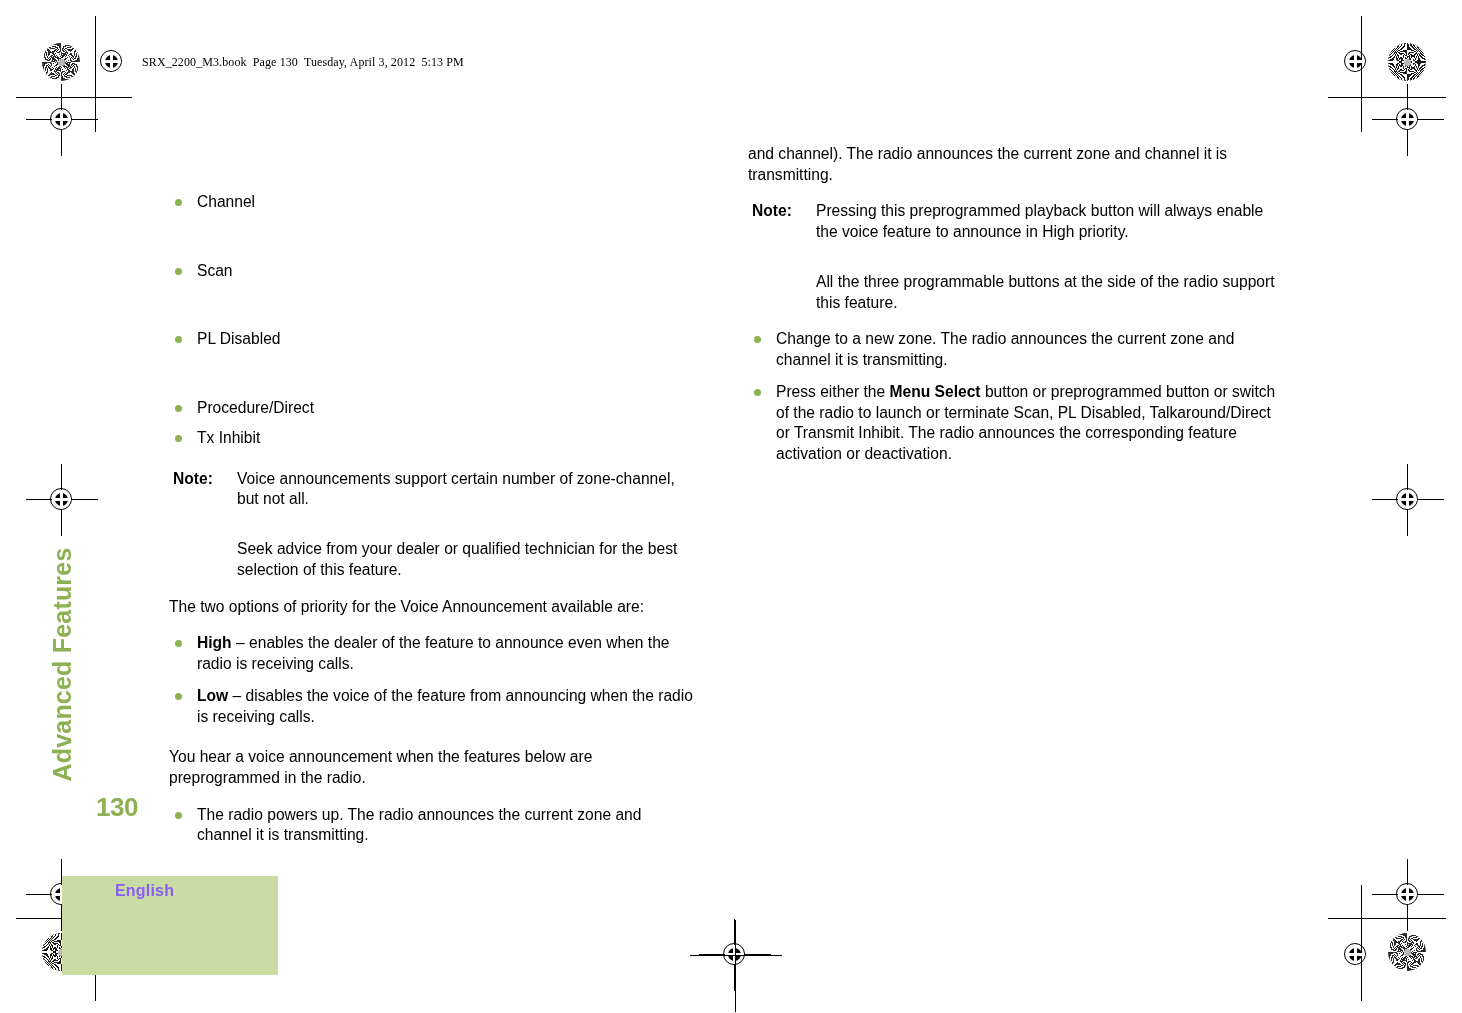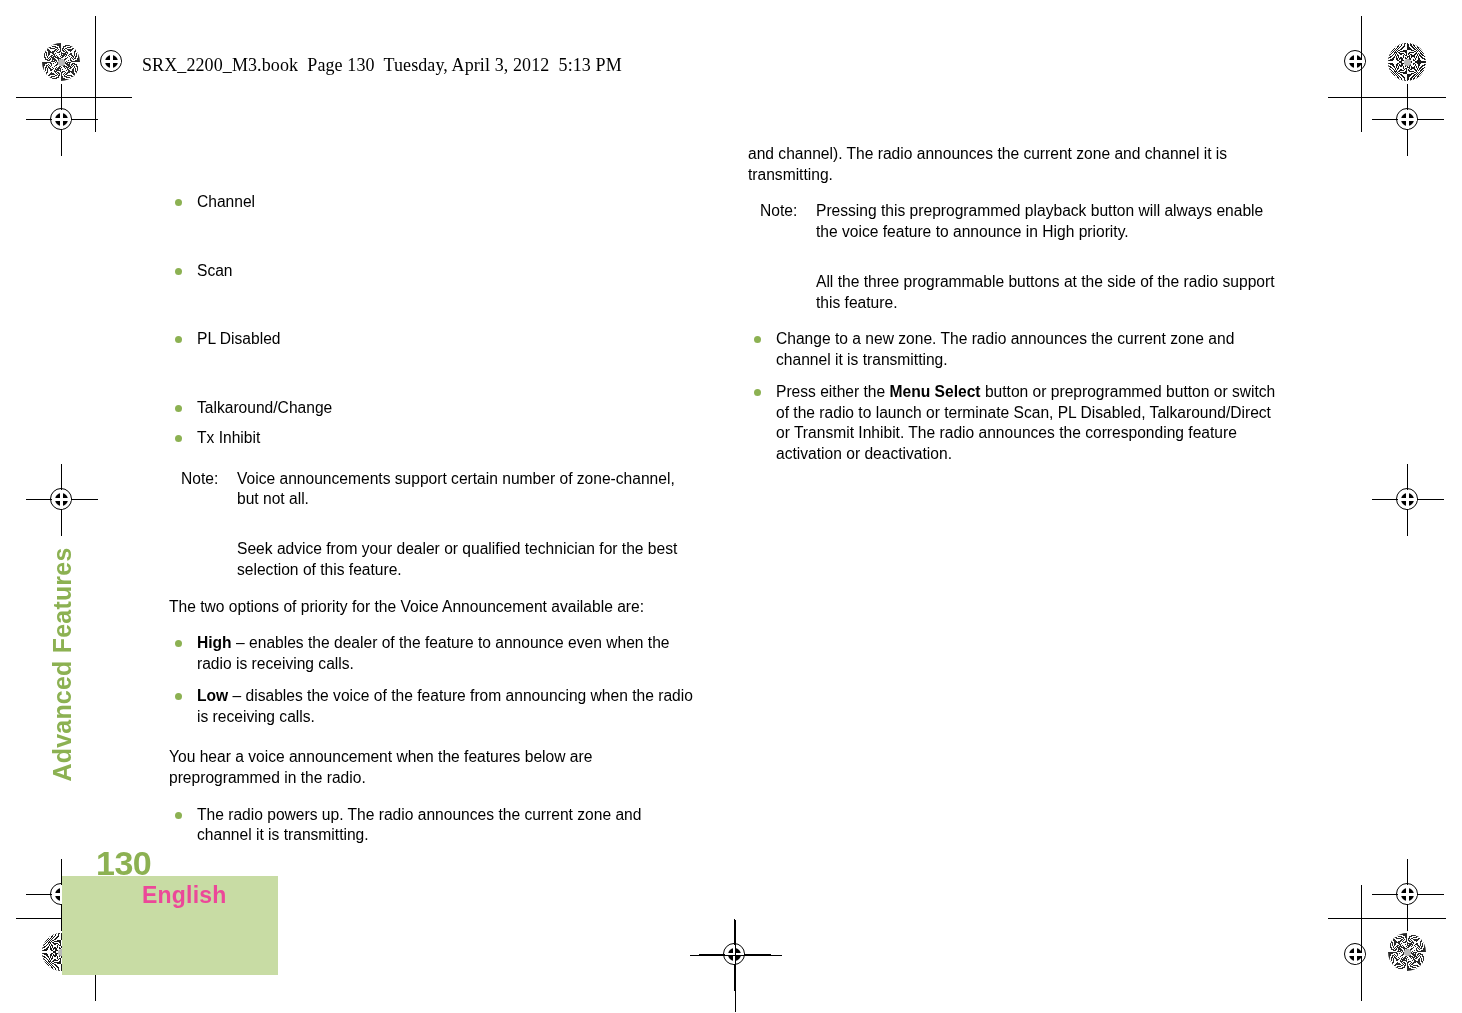--- a/index.html
+++ b/index.html
@@ -95,21 +95,21 @@
     width: 7px; height: 7px;
     margin: -3.5px 0 0 -3.5px;
     border-radius: 50%;
     background: #b8b8b8;
   }
 
   
   .slug {
     position: absolute;
     font-family: "Liberation Serif", serif;
-    font-size: 18px;
+    font-size: 12px;
     color: #000;
     white-space: pre;
     letter-spacing: 0.1px;
   }
 
   
   .chapter-tab {
     position: absolute;
     left: -148px;
     top: 650px;
@@ -119,41 +119,41 @@
     font-size: 25px;
     font-weight: bold;
     color: #8CB152;
     letter-spacing: 0.2px;
     text-align: center;
     white-space: nowrap;
   }
   .page-number {
     position: absolute;
     left: 96px;
-    top: 844px;
-    font-size: 34px;
+    top: 792px;
+    font-size: 26px;
     font-weight: bold;
     color: #8CB152;
     letter-spacing: -0.5px;
   }
   .lang-box {
     position: absolute;
     left: 62px;
     top: 876px;
     width: 216px;
     height: 99px;
     background: #C8DCA4;
   }
   .lang-label {
     position: absolute;
-    left: 142px;
+    left: 115px;
     top: 882px;
-    font-size: 23px;
+    font-size: 16px;
     font-weight: bold;
-    color: #ec4899;
+    color: #8b5cf6;
     letter-spacing: 0.2px;
   }
 
   
   .col {
     position: absolute;
     top: 144px;
     width: 530px;
     font-size: 15.6px;
     line-height: 1.33;
@@ -186,23 +186,23 @@
   .para.snug { margin-bottom: 13px; }
 
   
   .note {
     position: relative;
     padding-left: 68px;
     margin: 0 0 8px 0;
   }
   .note-tag {
     position: absolute;
-    left: 12px;
+    left: 4px;
     top: 0;
-    font-weight: normal;
+    font-weight: bold;
   }
   .note-cont {
     padding-left: 68px;
     margin: 0 0 16px 0;
   }
   .note-gap { height: 21px; }
 
   b, .b { font-weight: bold; }
   .dash { color: #000; }
 </style>
@@ -291,21 +291,21 @@
   <div class="chapter-tab">Advanced Features</div>
   <div class="page-number">130</div>
   <div class="lang-box"></div>
   <div class="lang-label">English</div>
 
   <div class="col col-left">
 
     <div class="bullet tight">Channel</div>
     <div class="bullet tight">Scan</div>
     <div class="bullet tight">PL Disabled</div>
-    <div class="bullet tight">Talkaround/Change</div>
+    <div class="bullet tight">Procedure/Direct</div>
     <div class="bullet loose">Tx Inhibit</div>
 
     <div class="note">
       <span class="note-tag">Note:</span>
       <span>Voice announcements support certain number of zone-channel, but not all.</span>
     </div>
     <div class="note-gap"></div>
     <div class="note-cont">Seek advice from your dealer or qualified technician for the best selection of this feature.</div>
 
     <div class="para">The two options of priority for the Voice Announcement available are:</div>

